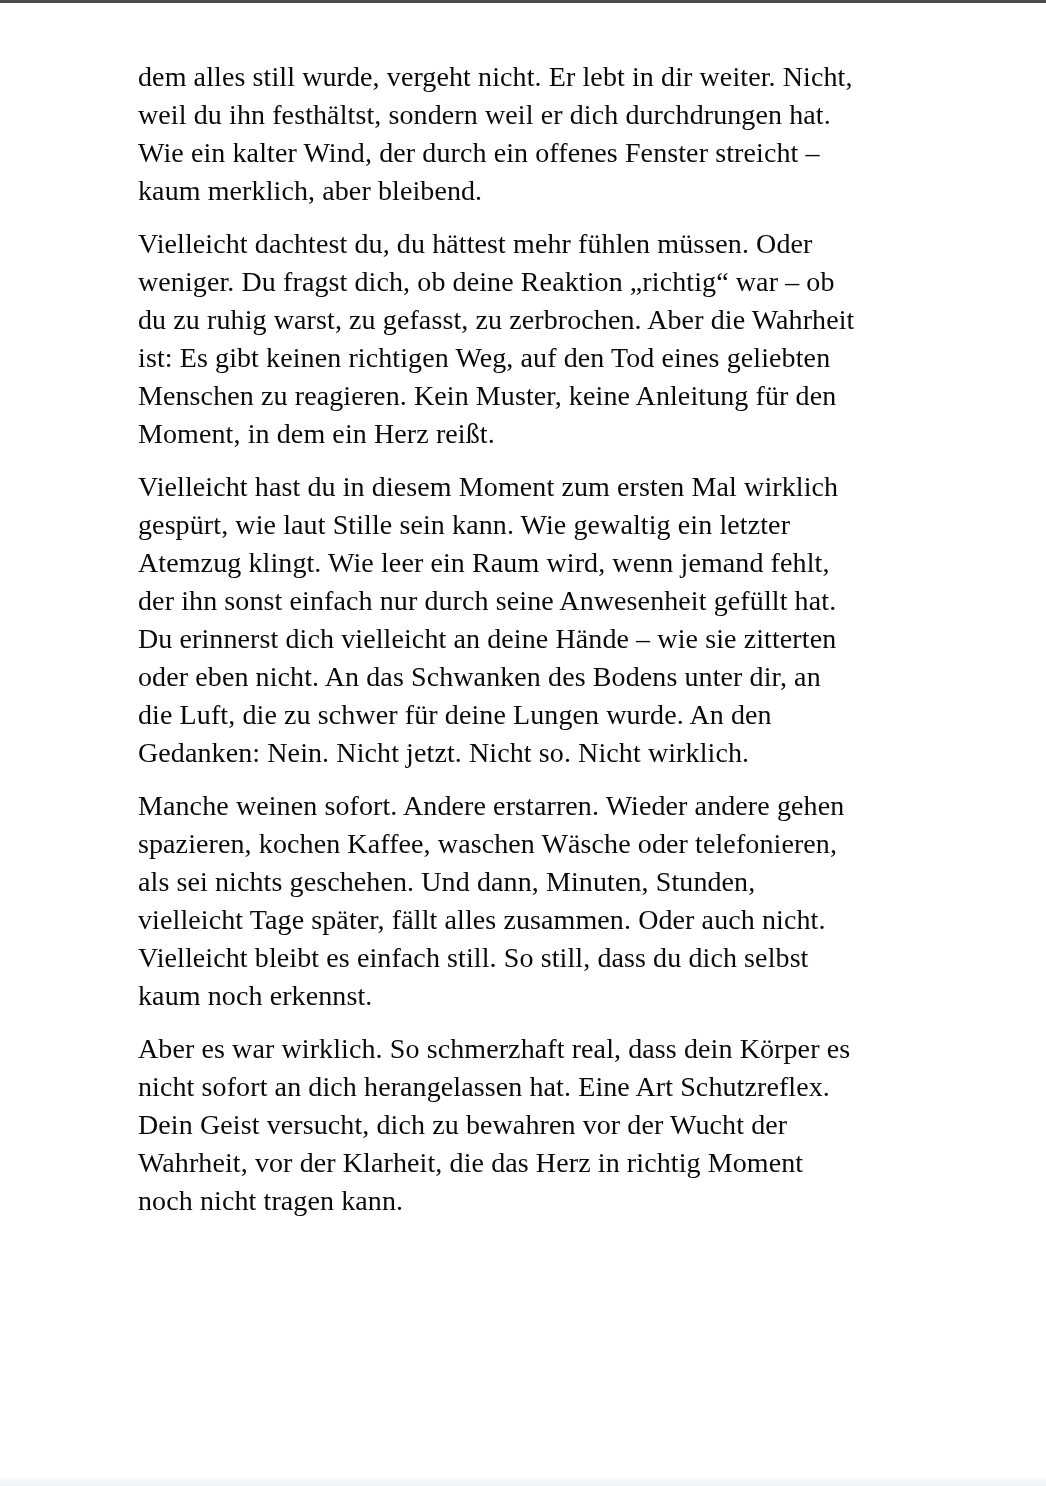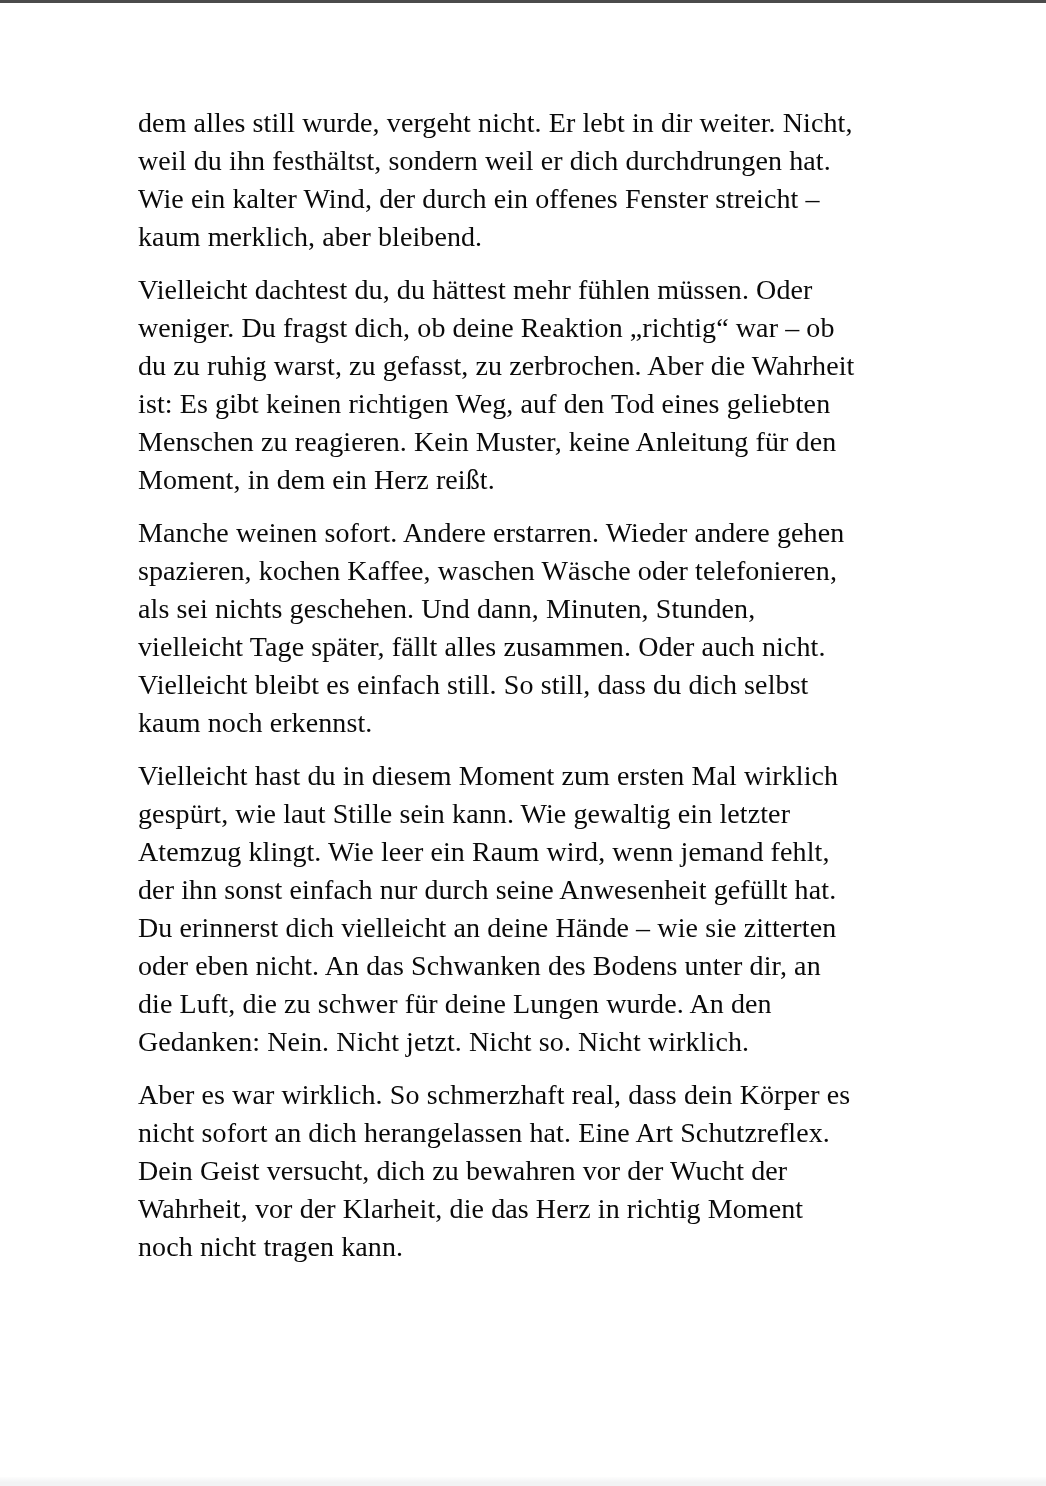--- a/index.html
+++ b/index.html
@@ -25,21 +25,21 @@
     left: 0;
     width: 100%;
     height: 3px;
     background: var(--top-edge, #4b4b4b);
   }
   .text-block {
     position: absolute;
     top: 0;
     left: 0;
     box-sizing: border-box;
-    padding: 104px 0 0 138px;
+    padding: 58px 0 0 138px;
     width: 1020px;
   }
   .text-block p {
     margin: 0 0 15px 0;
     width: 880px;
     font-size: 28px;
     line-height: 38px;
     color: var(--text-color, #0a0a0a);
     white-space: pre-line;
     letter-spacing: 0.1px;
@@ -63,34 +63,34 @@
     <p>dem alles still wurde, vergeht nicht. Er lebt in dir weiter. Nicht,
 weil du ihn festhältst, sondern weil er dich durchdrungen hat.
 Wie ein kalter Wind, der durch ein offenes Fenster streicht –
 kaum merklich, aber bleibend.</p>
     <p>Vielleicht dachtest du, du hättest mehr fühlen müssen. Oder
 weniger. Du fragst dich, ob deine Reaktion „richtig“ war – ob
 du zu ruhig warst, zu gefasst, zu zerbrochen. Aber die Wahrheit
 ist: Es gibt keinen richtigen Weg, auf den Tod eines geliebten
 Menschen zu reagieren. Kein Muster, keine Anleitung für den
 Moment, in dem ein Herz reißt.</p>
-    <p>Manche weinen sofort. Andere erstarren. Wieder andere gehen
-spazieren, kochen Kaffee, waschen Wäsche oder telefonieren,
-als sei nichts geschehen. Und dann, Minuten, Stunden,
-vielleicht Tage später, fällt alles zusammen. Oder auch nicht.
-Vielleicht bleibt es einfach still. So still, dass du dich selbst
-kaum noch erkennst.</p>
     <p>Vielleicht hast du in diesem Moment zum ersten Mal wirklich
 gespürt, wie laut Stille sein kann. Wie gewaltig ein letzter
 Atemzug klingt. Wie leer ein Raum wird, wenn jemand fehlt,
 der ihn sonst einfach nur durch seine Anwesenheit gefüllt hat.
 Du erinnerst dich vielleicht an deine Hände – wie sie zitterten
 oder eben nicht. An das Schwanken des Bodens unter dir, an
 die Luft, die zu schwer für deine Lungen wurde. An den
 Gedanken: Nein. Nicht jetzt. Nicht so. Nicht wirklich.</p>
+    <p>Manche weinen sofort. Andere erstarren. Wieder andere gehen
+spazieren, kochen Kaffee, waschen Wäsche oder telefonieren,
+als sei nichts geschehen. Und dann, Minuten, Stunden,
+vielleicht Tage später, fällt alles zusammen. Oder auch nicht.
+Vielleicht bleibt es einfach still. So still, dass du dich selbst
+kaum noch erkennst.</p>
     <p>Aber es war wirklich. So schmerzhaft real, dass dein Körper es
 nicht sofort an dich herangelassen hat. Eine Art Schutzreflex.
 Dein Geist versucht, dich zu bewahren vor der Wucht der
 Wahrheit, vor der Klarheit, die das Herz in richtig Moment
 noch nicht tragen kann.</p>
   </main>
 
   <div class="bottom-strip"></div>
 </div>
 

